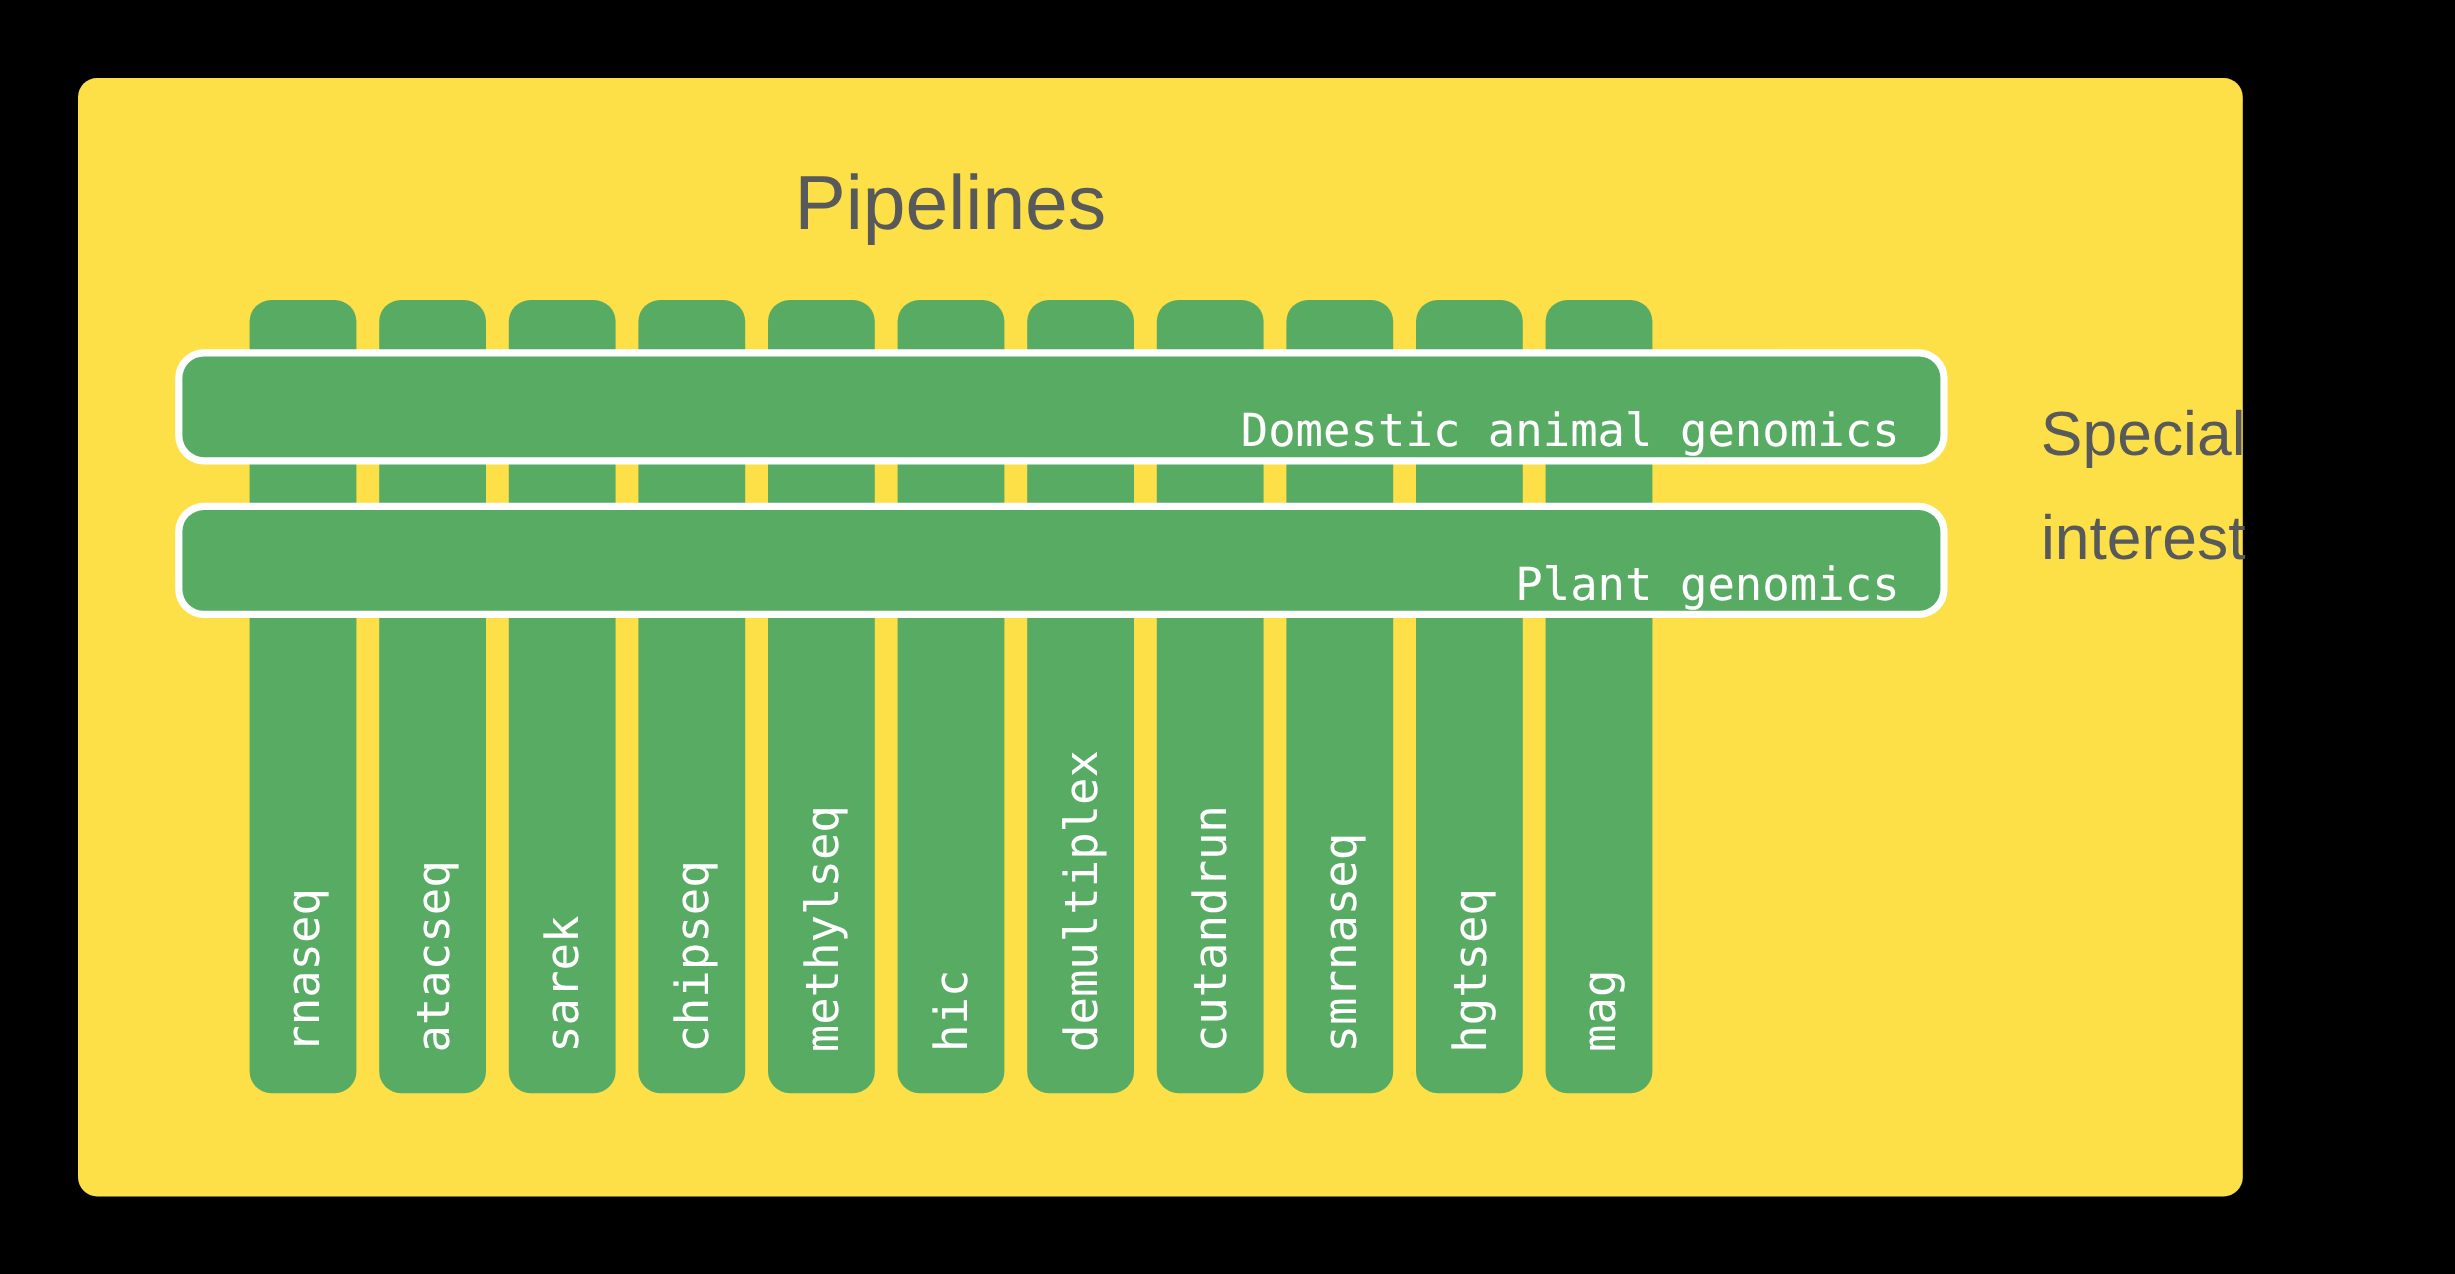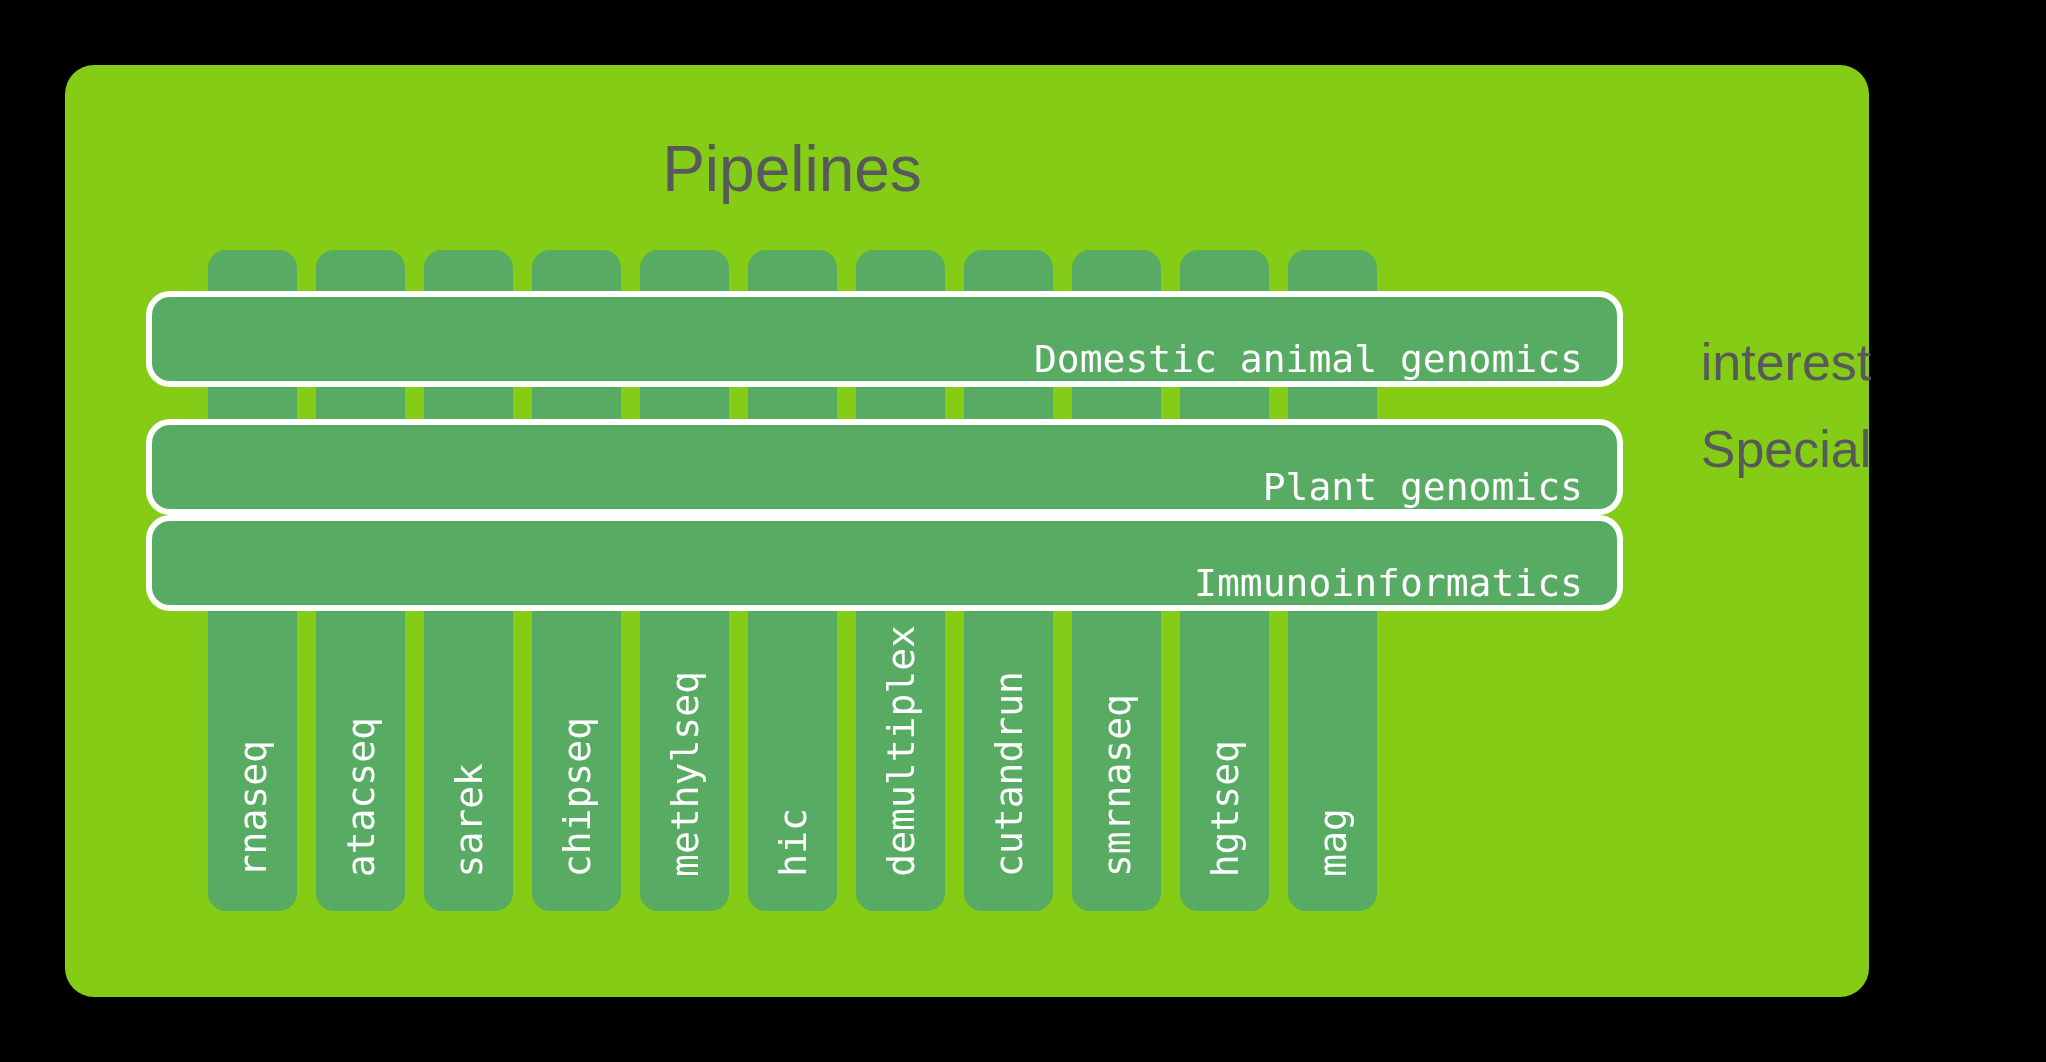--- a/index.html
+++ b/index.html
@@ -8,22 +8,22 @@
     width: 2046px;
     height: 1062px;
     background: #000;
     font-family: "Liberation Sans", sans-serif;
     overflow: hidden;
   }
   .card {
     position: absolute;
     left: 65px; top: 65px;
     width: 1804px; height: 932px;
-    background: #84cc16;
-    border-radius: 29px;
+    background: #fde047;
+    border-radius: 16px;
   }
   .title {
     position: absolute;
     left: 527px; top: 68px;
     width: 400px;
     margin: 0;
     text-align: center;
     font-size: 64px;
     font-weight: 400;
     color: #58595b;
@@ -127,23 +127,20 @@
         </div>
       </div>
 
     <div class="bars" id="bars">
         <div class="group-bar" style="top: 232px;">
           <span class="group-label">Domestic animal genomics</span>
         </div>
         <div class="group-bar" style="top: 360px;">
           <span class="group-label">Plant genomics</span>
         </div>
-        <div class="group-bar" style="top: 456px;">
-          <span class="group-label">Immunoinformatics</span>
-        </div>
       </div>
 
     <div class="side">
+      <div>Special</div>
       <div>interest</div>
-      <div>Special</div>
     </div>
   </div>
 </div>
 
 </body></html>

